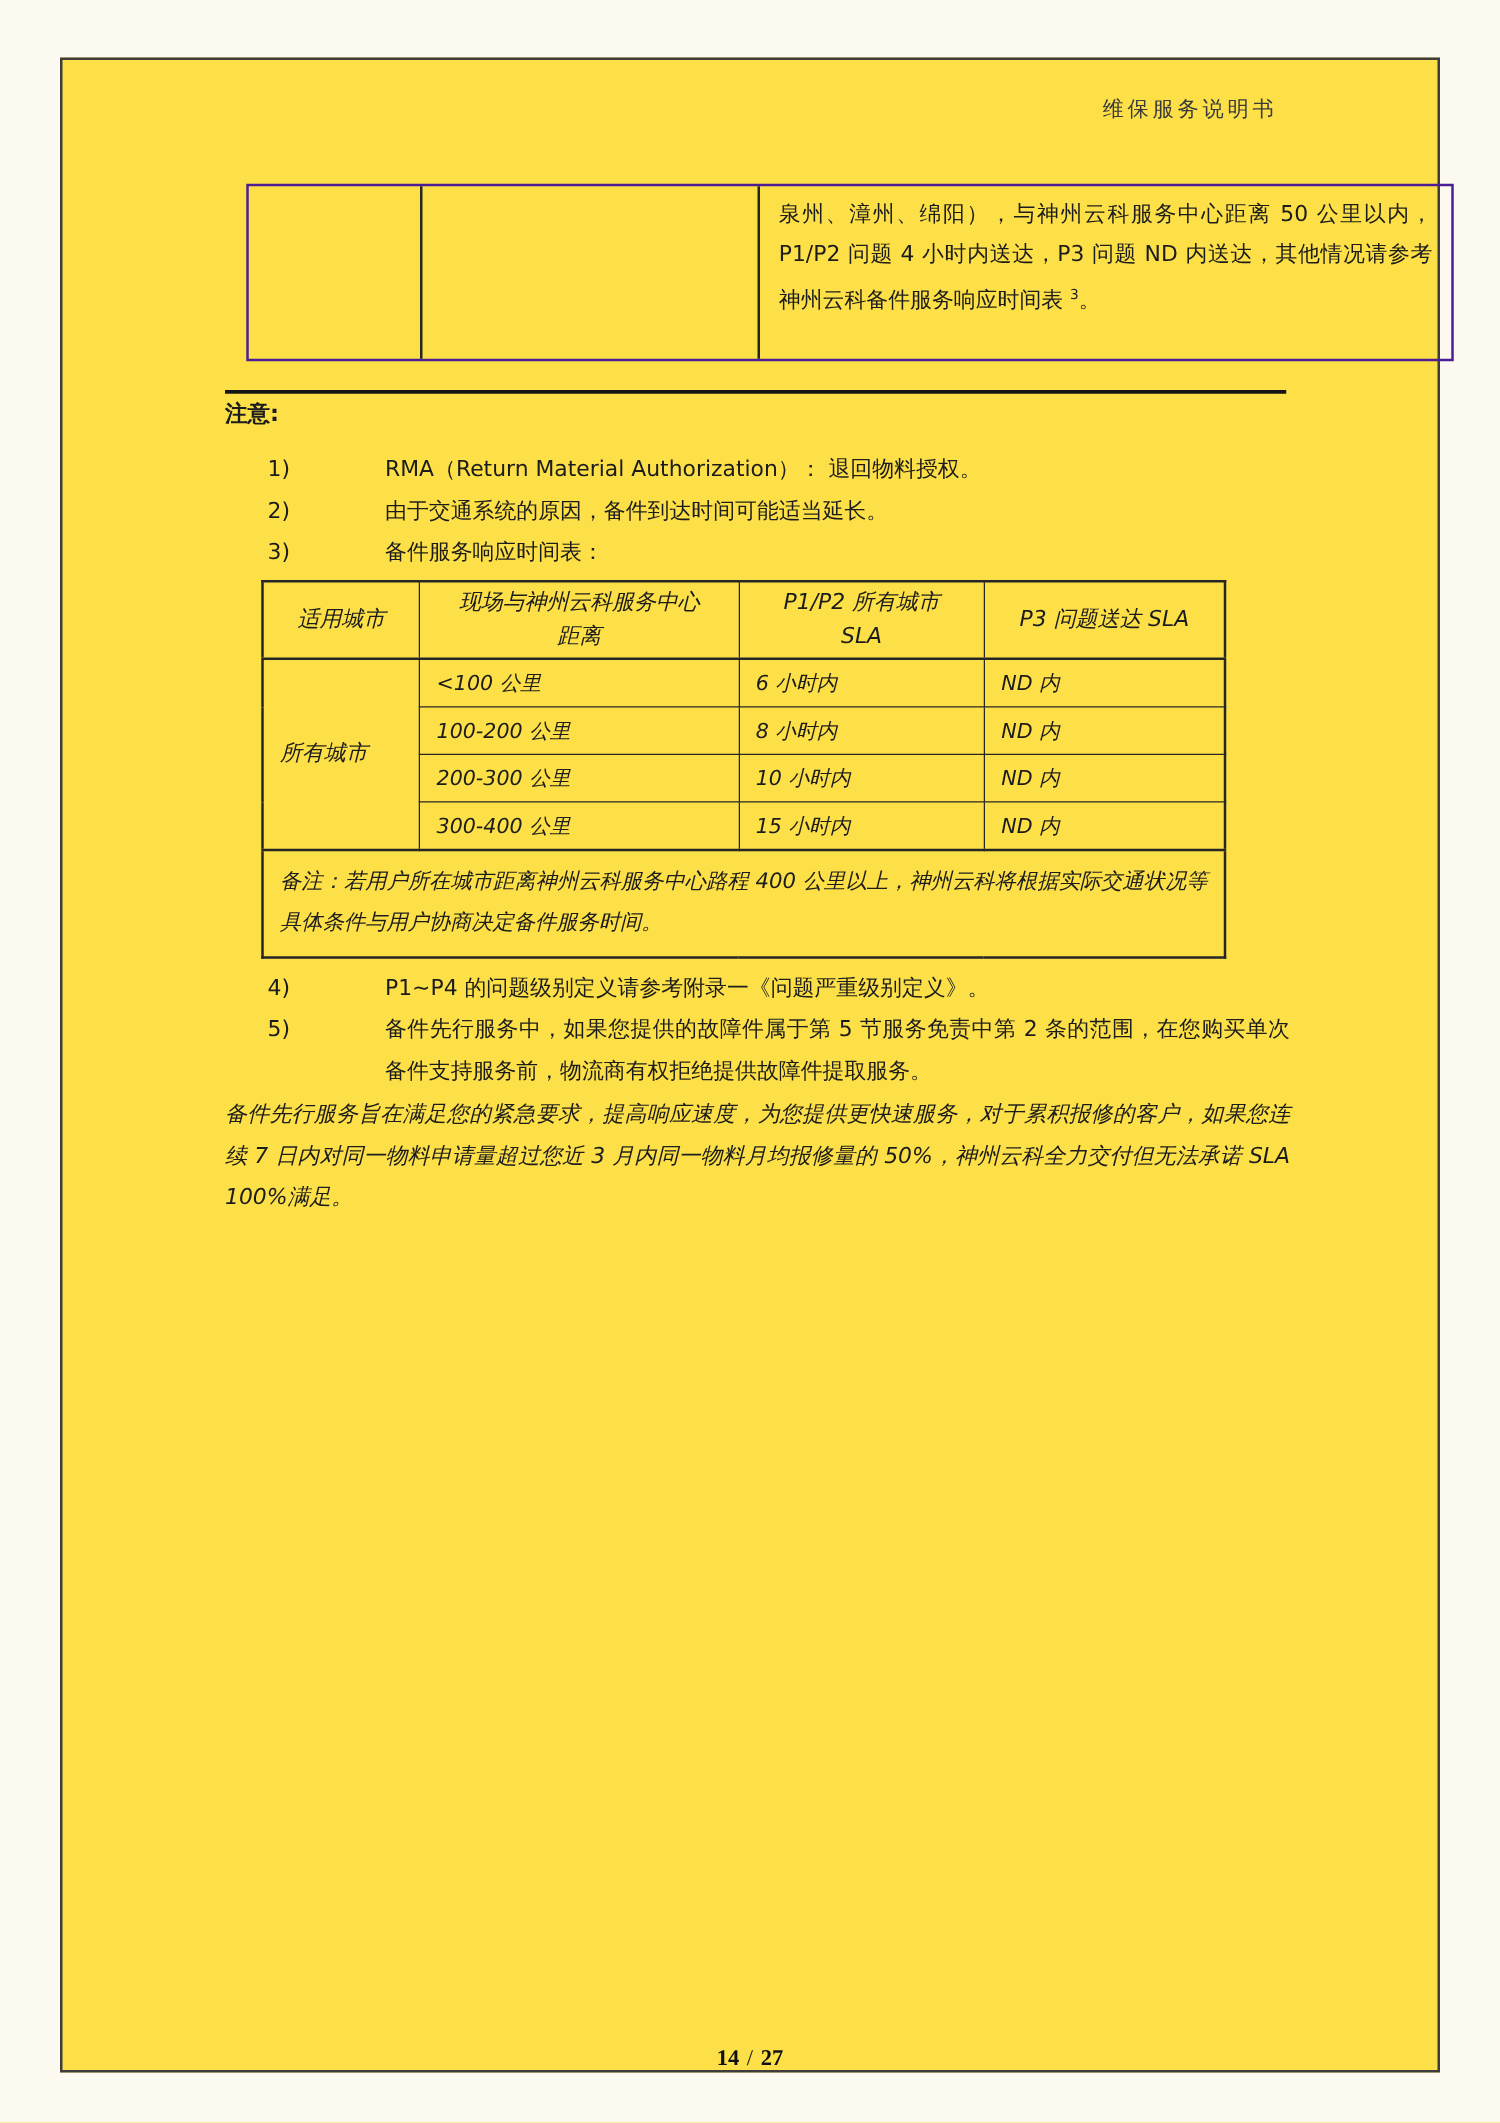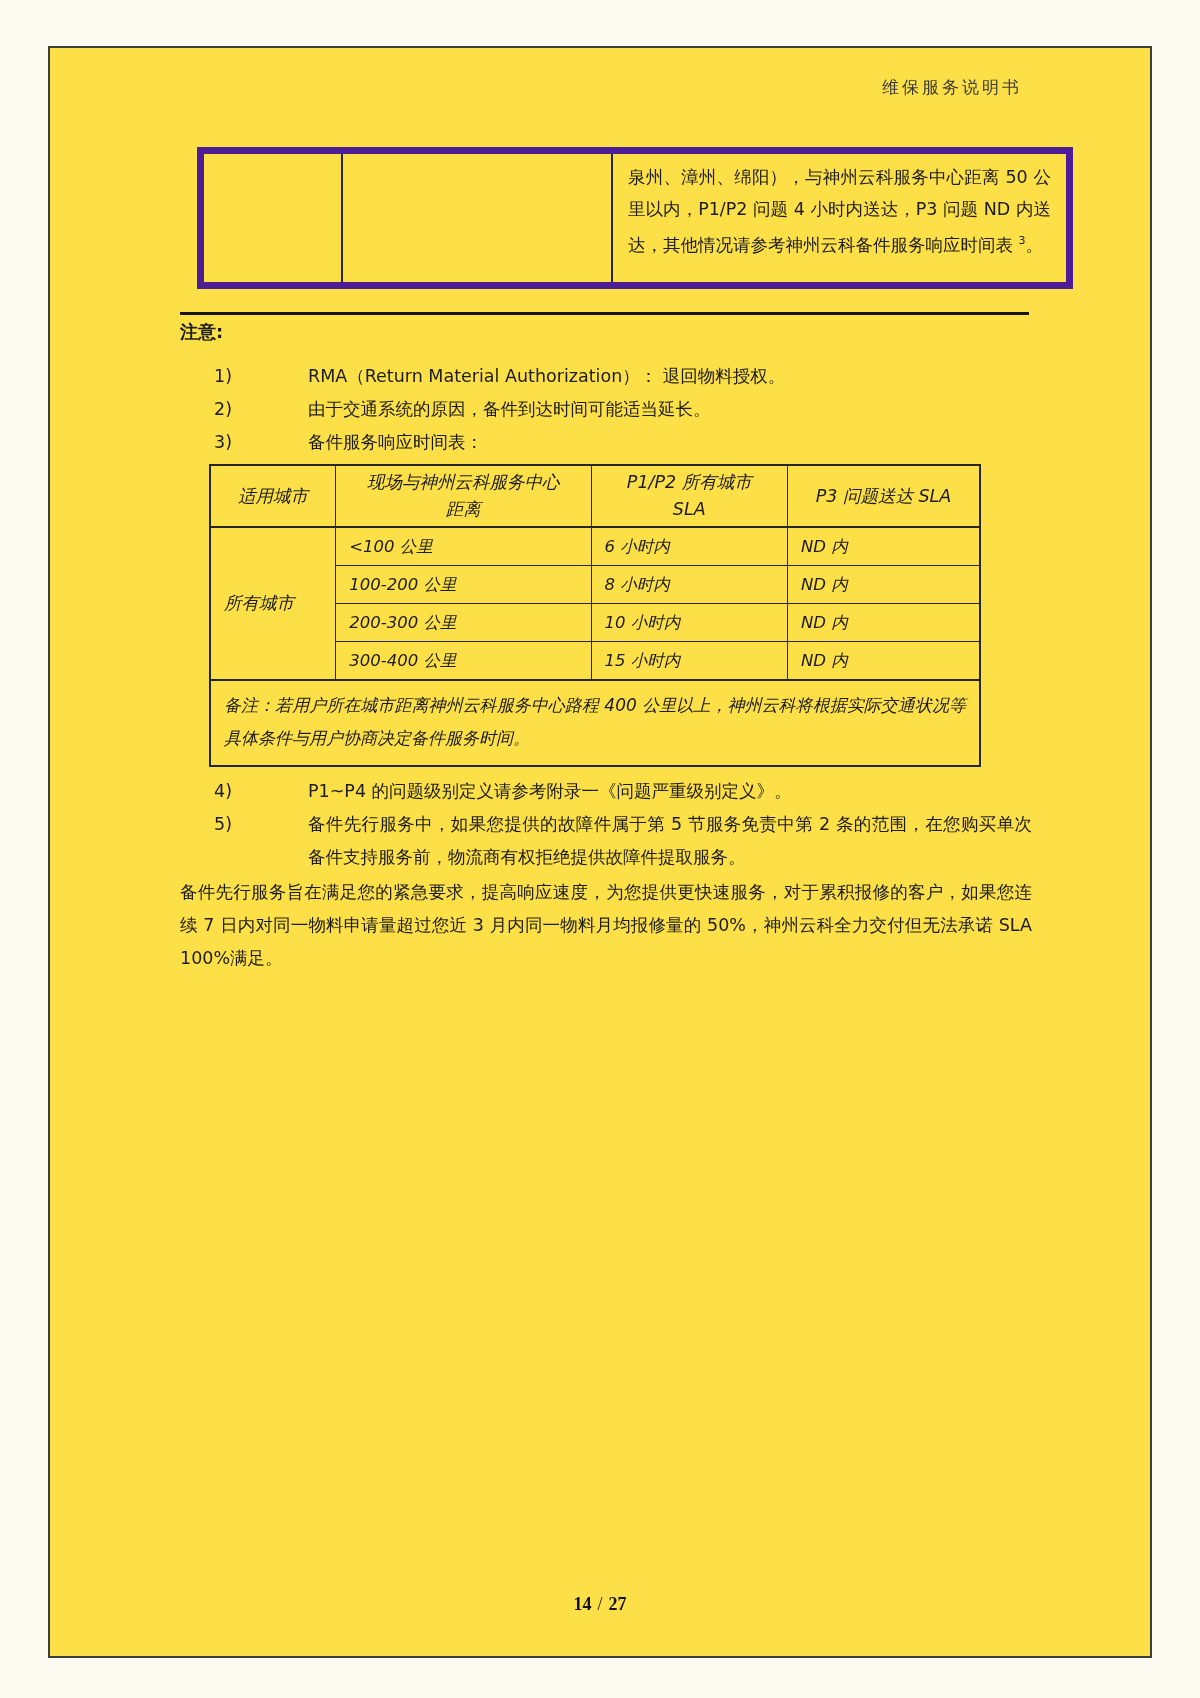--- a/index.html
+++ b/index.html
@@ -18,22 +18,22 @@
     border: 2px solid #3d3d3d;
   }
   .header-title {
     position: absolute; top: 28px; right: 128px;
     font-family: "Liberation Serif", "DejaVu Serif", serif;
     font-size: 17px; color: #3a3a3a; letter-spacing: 3px;
   }
   
   .top-table {
     position: absolute; left: 147px; top: 99px;
-    width: 876px; min-height: 142px;
-    border: 7px solid #4c1d95;
+    width: 966px; min-height: 142px;
+    border: 2px solid #4c1d95;
     display: grid;
     grid-template-columns: 139px 270px 1fr;
   }
   .top-table .cell { border-right: 2px solid #262626; }
   .top-table .cell:last-child { border-right: none; }
   .top-table .cell-text {
     padding: 7px 15px 9px 15px;
     font-size: 17.5px; line-height: 32px;
     text-align: justify;
   }
@@ -68,25 +68,25 @@
     border-bottom-width: 2px;
   }
   table.sla td { height: 31px; padding: 2px 13px; vertical-align: middle; }
   table.sla td.city { font-size: 17.5px; }
   table.sla tr.note-row td {
     height: auto; padding: 8px 13px 10px 13px;
     line-height: 33px; text-align: justify; font-size: 17px;
     border-top-width: 2px;
   }
   .closing {
-    margin-top: 2px; text-align: justify;
+    margin-top: 2px; text-align: justify; font-style: italic;
   }
   
   .footer {
-    position: absolute; top: 1546px; left: 0; width: 100%;
+    position: absolute; top: 1588px; left: 0; width: 100%;
     text-align: center;
     font-family: "Liberation Serif", "DejaVu Serif", serif;
     font-size: 18px; color: #111;
   }
   .footer .pg { font-weight: bold; }
   .footer .sep { font-weight: 400; padding: 0 6px; }
 </style>
 </head>
 <body>
 

